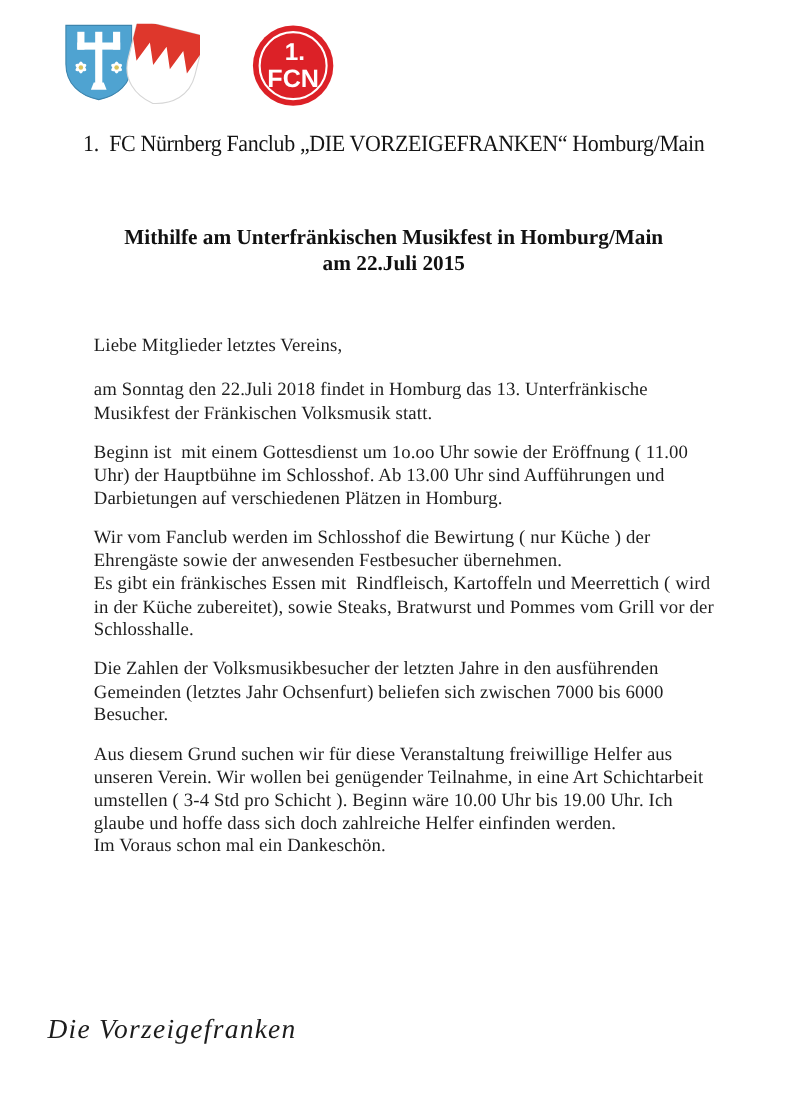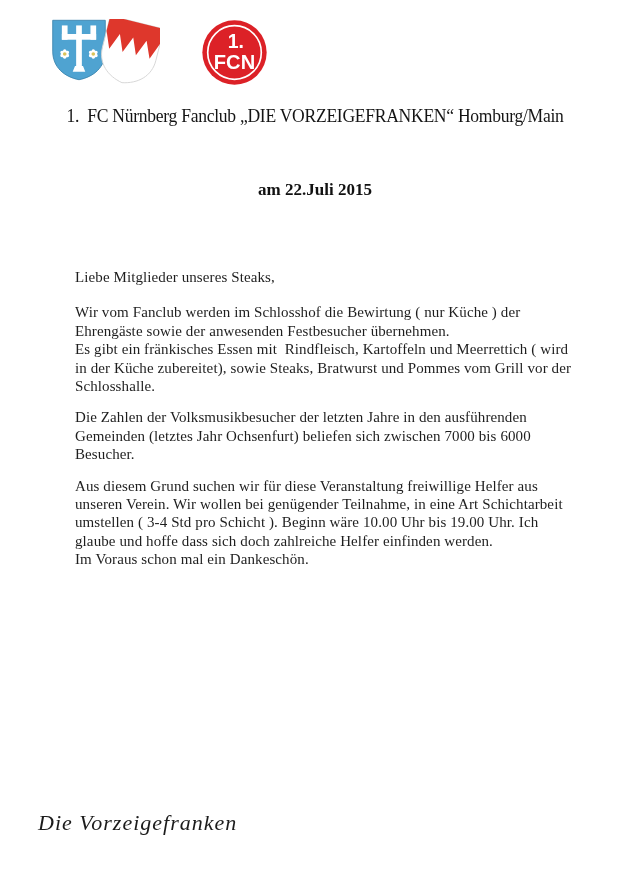--- a/index.html
+++ b/index.html
@@ -91,25 +91,31 @@
   <svg class="logo logo-fcn" viewBox="0 0 100 100">
     <circle cx="50" cy="50" r="48" fill="#dc2127"></circle>
     <circle cx="50" cy="50" r="40" fill="none" stroke="#ffffff" stroke-width="2.5"></circle>
     <text x="52" y="43" text-anchor="middle" fill="#ffffff" font-family="Liberation Sans, sans-serif" font-weight="bold" font-size="29">1.</text>
     <text x="50" y="75" text-anchor="middle" fill="#ffffff" font-family="Liberation Sans, sans-serif" font-weight="bold" font-size="30">FCN</text>
   </svg>
 
   <div class="club-title">1.  FC Nürnberg Fanclub „DIE VORZEIGEFRANKEN“ Homburg/Main</div>
 
   <div class="subject">
+    <div>Mithilfe am Unterfränkischen Musikfest in Homburg/Main</div>
     <div>am 22.Juli 2015</div>
   </div>
 
   <div class="letter-body">
-    <p class="salutation">Liebe Mitglieder unseres Steaks,</p>
+    <p class="salutation">Liebe Mitglieder letztes Vereins,</p>
+    <p>am Sonntag den 22.Juli 2018 findet in Homburg das 13. Unterfränkische
+Musikfest der Fränkischen Volksmusik statt.</p>
+    <p>Beginn ist  mit einem Gottesdienst um 1o.oo Uhr sowie der Eröffnung ( 11.00
+Uhr) der Hauptbühne im Schlosshof. Ab 13.00 Uhr sind Aufführungen und
+Darbietungen auf verschiedenen Plätzen in Homburg.</p>
     <p>Wir vom Fanclub werden im Schlosshof die Bewirtung ( nur Küche ) der
 Ehrengäste sowie der anwesenden Festbesucher übernehmen.
 Es gibt ein fränkisches Essen mit  Rindfleisch, Kartoffeln und Meerrettich ( wird
 in der Küche zubereitet), sowie Steaks, Bratwurst und Pommes vom Grill vor der
 Schlosshalle.</p>
     <p>Die Zahlen der Volksmusikbesucher der letzten Jahre in den ausführenden
 Gemeinden (letztes Jahr Ochsenfurt) beliefen sich zwischen 7000 bis 6000
 Besucher.</p>
     <p>Aus diesem Grund suchen wir für diese Veranstaltung freiwillige Helfer aus
 unseren Verein. Wir wollen bei genügender Teilnahme, in eine Art Schichtarbeit

